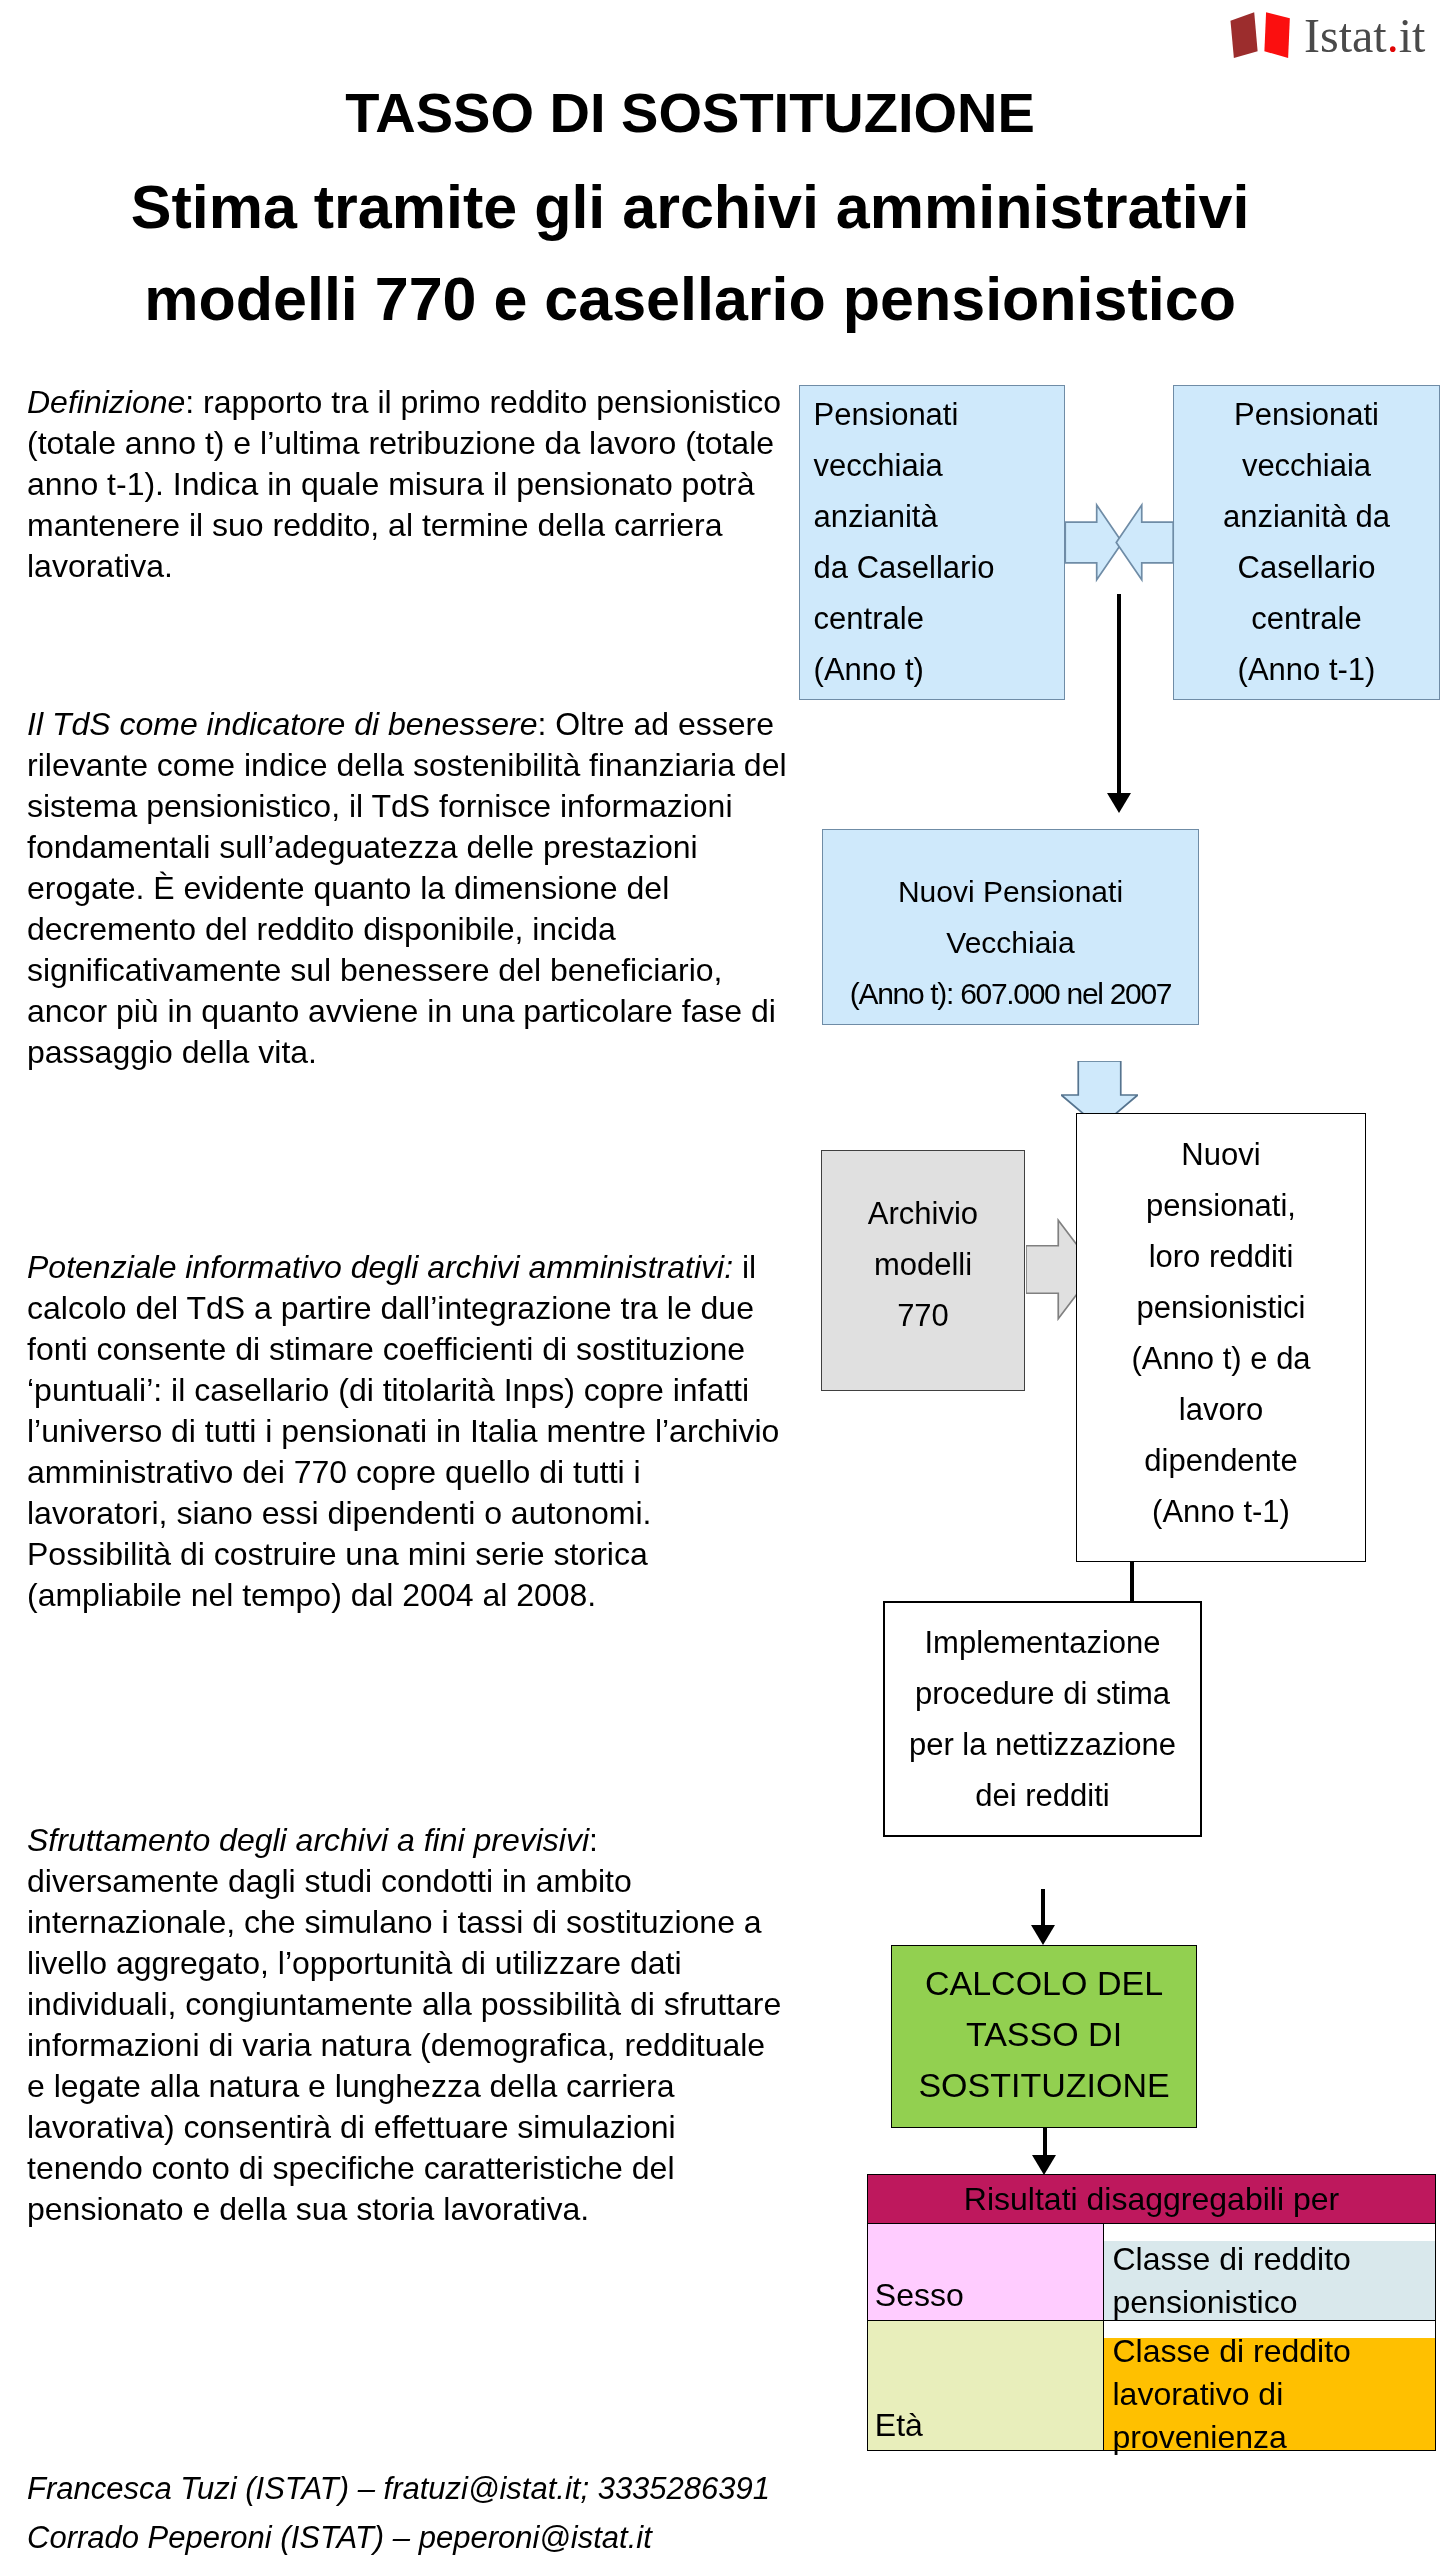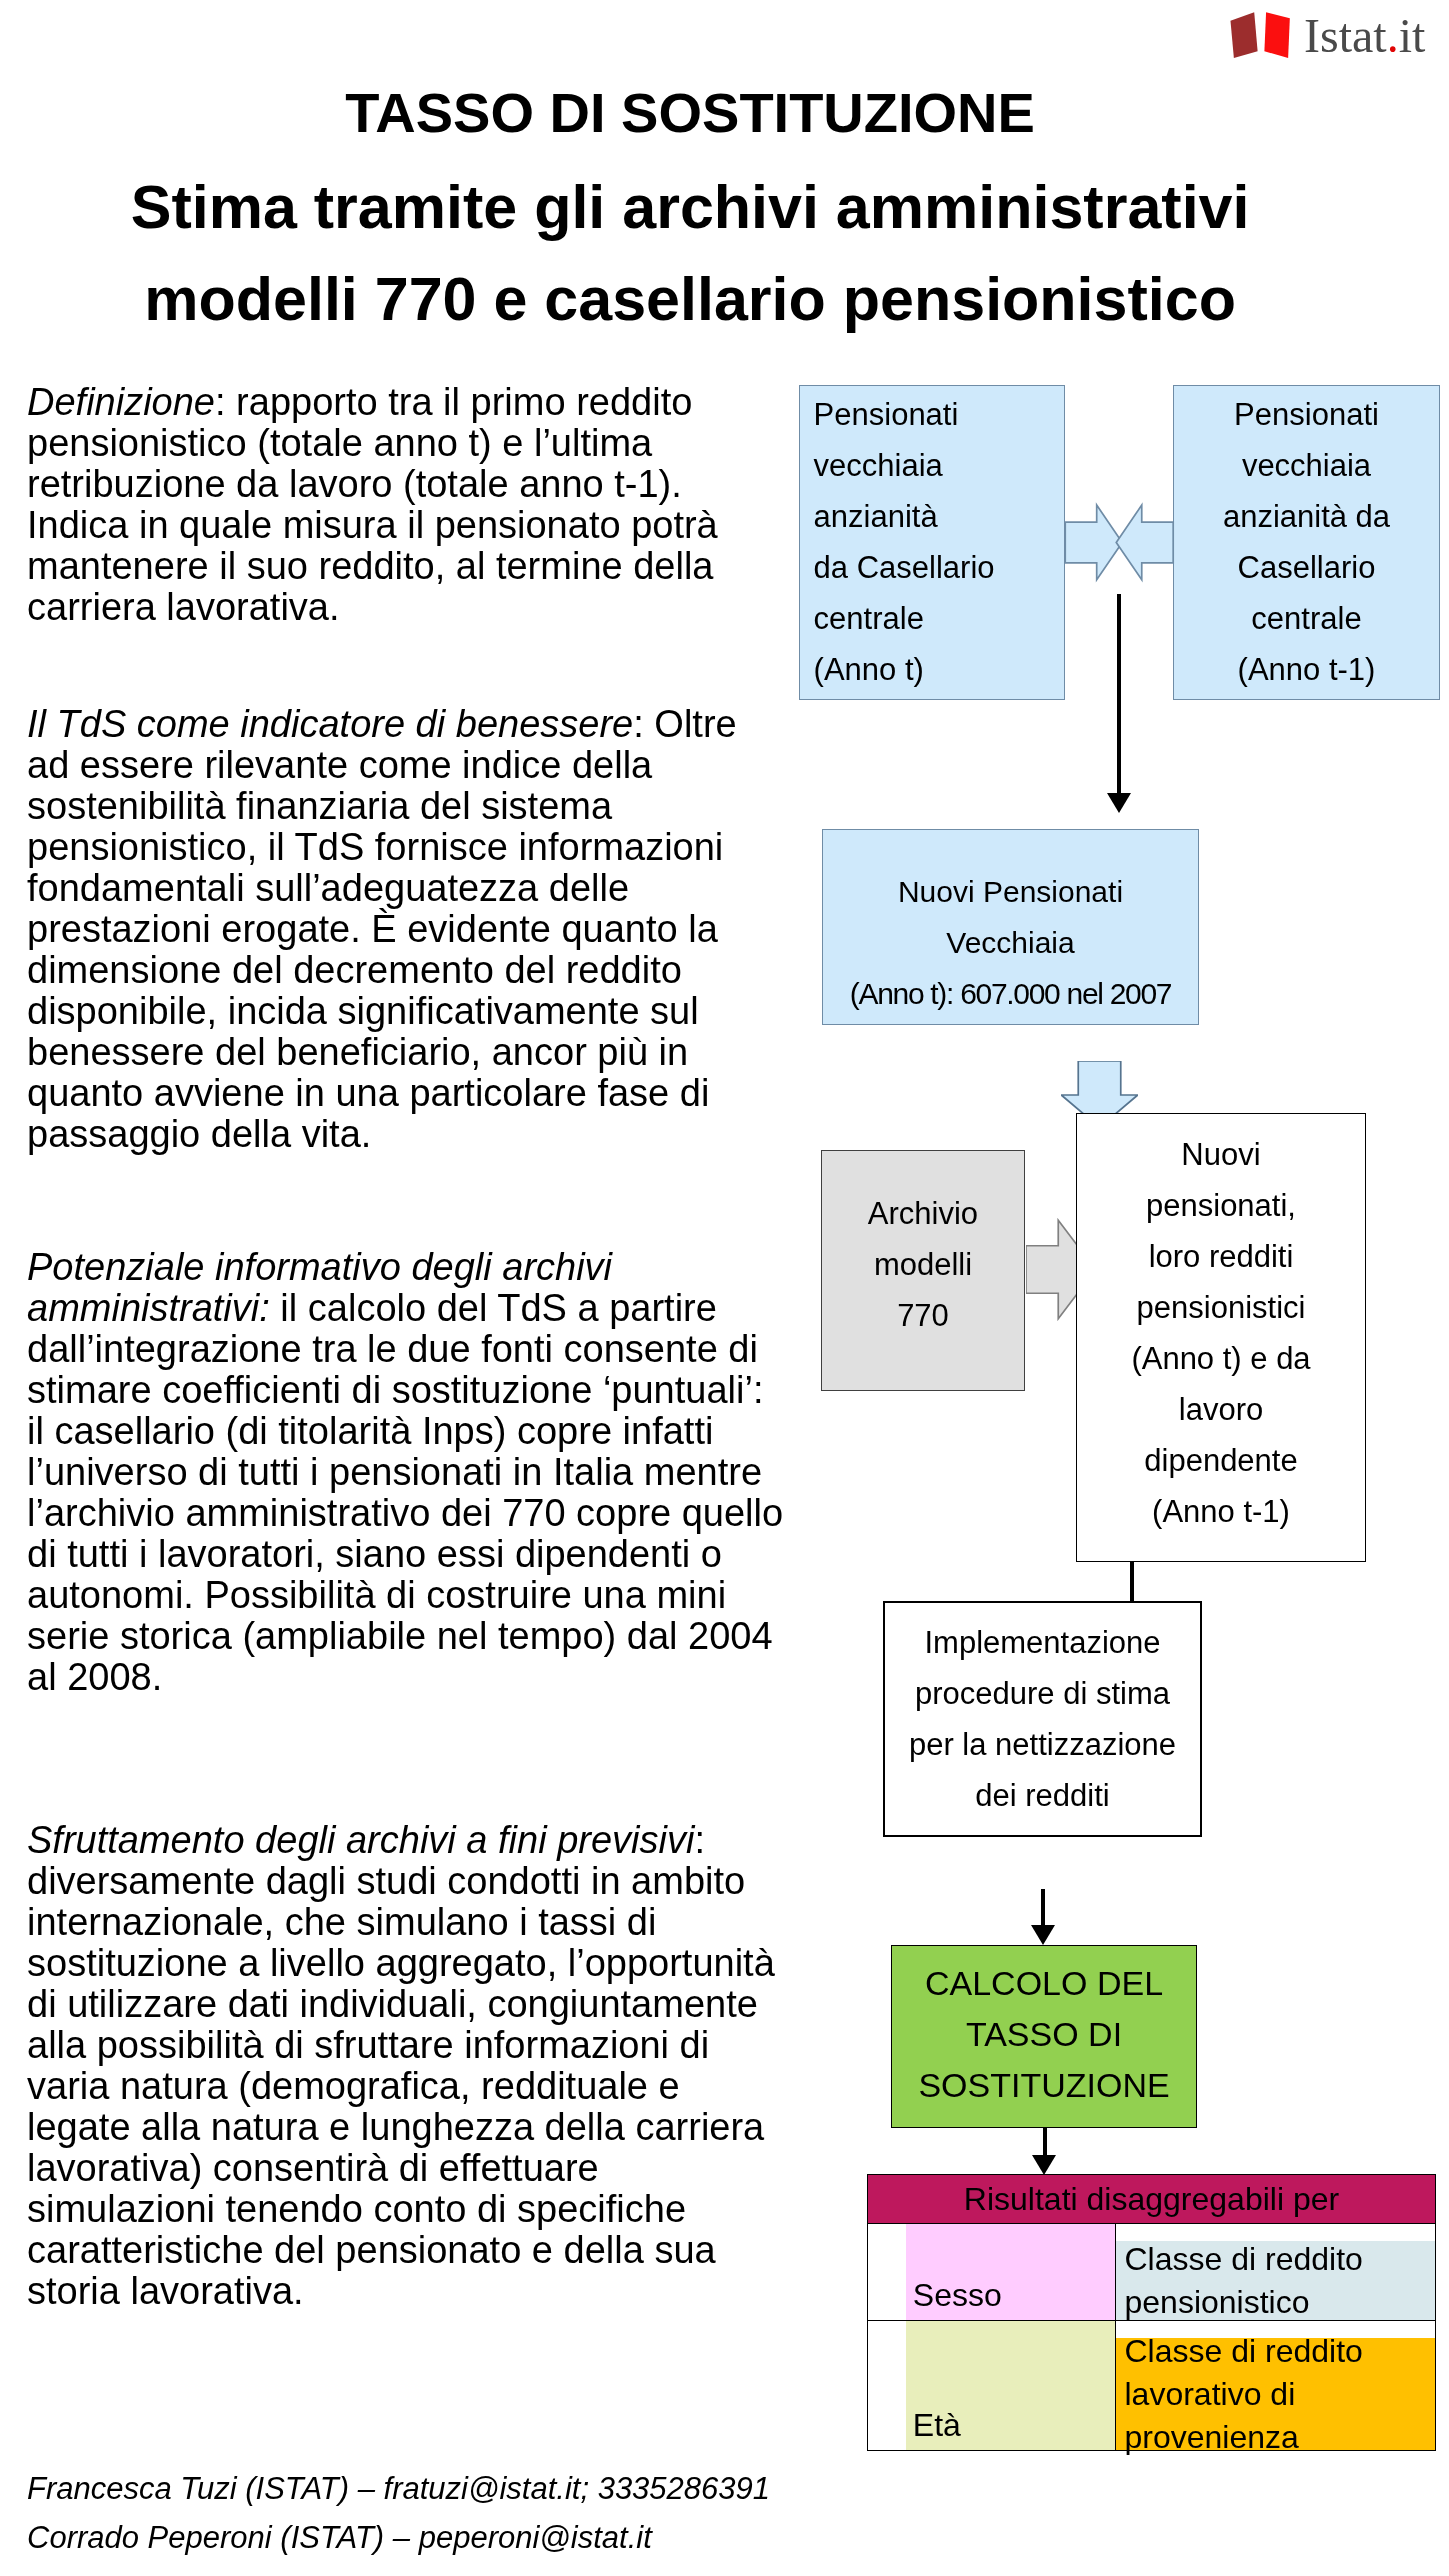--- a/index.html
+++ b/index.html
@@ -13,21 +13,21 @@
         font-size:48px;color:#4a4a4a;white-space:nowrap;}
   #logo .logotext .dot{color:#e00505;}
 
   
   #title{position:absolute;left:25.6px;top:65px;width:1329px;text-align:center;font-weight:bold;}
   #title .t1{font-size:56px;line-height:95px;}
   #title .t2{font-size:61px;line-height:95px;}
   #title .t3{font-size:61px;line-height:89px;}
 
   
-  .para{position:absolute;left:27px;width:762px;font-size:38px;line-height:41px;text-align:left;}
+  .para{position:absolute;left:27px;width:762px;font-size:32px;line-height:41px;text-align:left;}
   .para .lead{font-style:italic;}
   #p1{top:382px;}
   #p2{top:704px;}
   #p3{top:1247px;}
   #p4{top:1820px;}
 
   
   #footer{position:absolute;left:27px;top:2464px;width:809px;font-size:31px;line-height:49px;font-style:italic;}
 
   
@@ -63,22 +63,22 @@
   #bluedown{left:1061px;top:1061px;}
   #grayright{left:1026px;top:1210px;}
 
   
   #rtable{position:absolute;left:867px;top:2174px;width:569px;border:1.7px solid #000;
           box-sizing:border-box;font-size:32px;line-height:43px;}
   #rtable .hdr{height:48px;display:flex;align-items:center;justify-content:center;
           border-bottom:1.7px solid #000;background:#be185d;}
   #rtable .row{display:flex;border-bottom:1.7px solid #000;}
   #rtable .row:last-child{border-bottom:none;}
-  #rtable .cl{width:210px;box-sizing:border-box;border-right:1.7px solid #000;
-          display:flex;align-items:flex-end;padding:3.4px 3.4px 3.4px 6.8px;margin-left:38px;}
+  #rtable .cl{width:236px;box-sizing:border-box;border-right:1.7px solid #000;
+          display:flex;align-items:flex-end;padding:3.4px 3.4px 3.4px 6.8px;}
   #rtable .cr{flex:1;box-sizing:border-box;display:flex;align-items:center;padding:3.4px 3.4px 3.4px 8.5px;margin-top:17px;}
   .r1{height:96px;} .r2{height:129px;} .r3{height:89px;}
   .bg-pink{background:#ffccff;} .bg-pale{background:#d9e8ec;} .bg-khaki{background:#e8eebb;}
   .bg-orange{background:#ffc000;} .bg-gray{background:#d8d8d8;} .bg-lime{background:#c8f23c;}
 </style>
 </head>
 <body>
 
 <div id="page">
 

